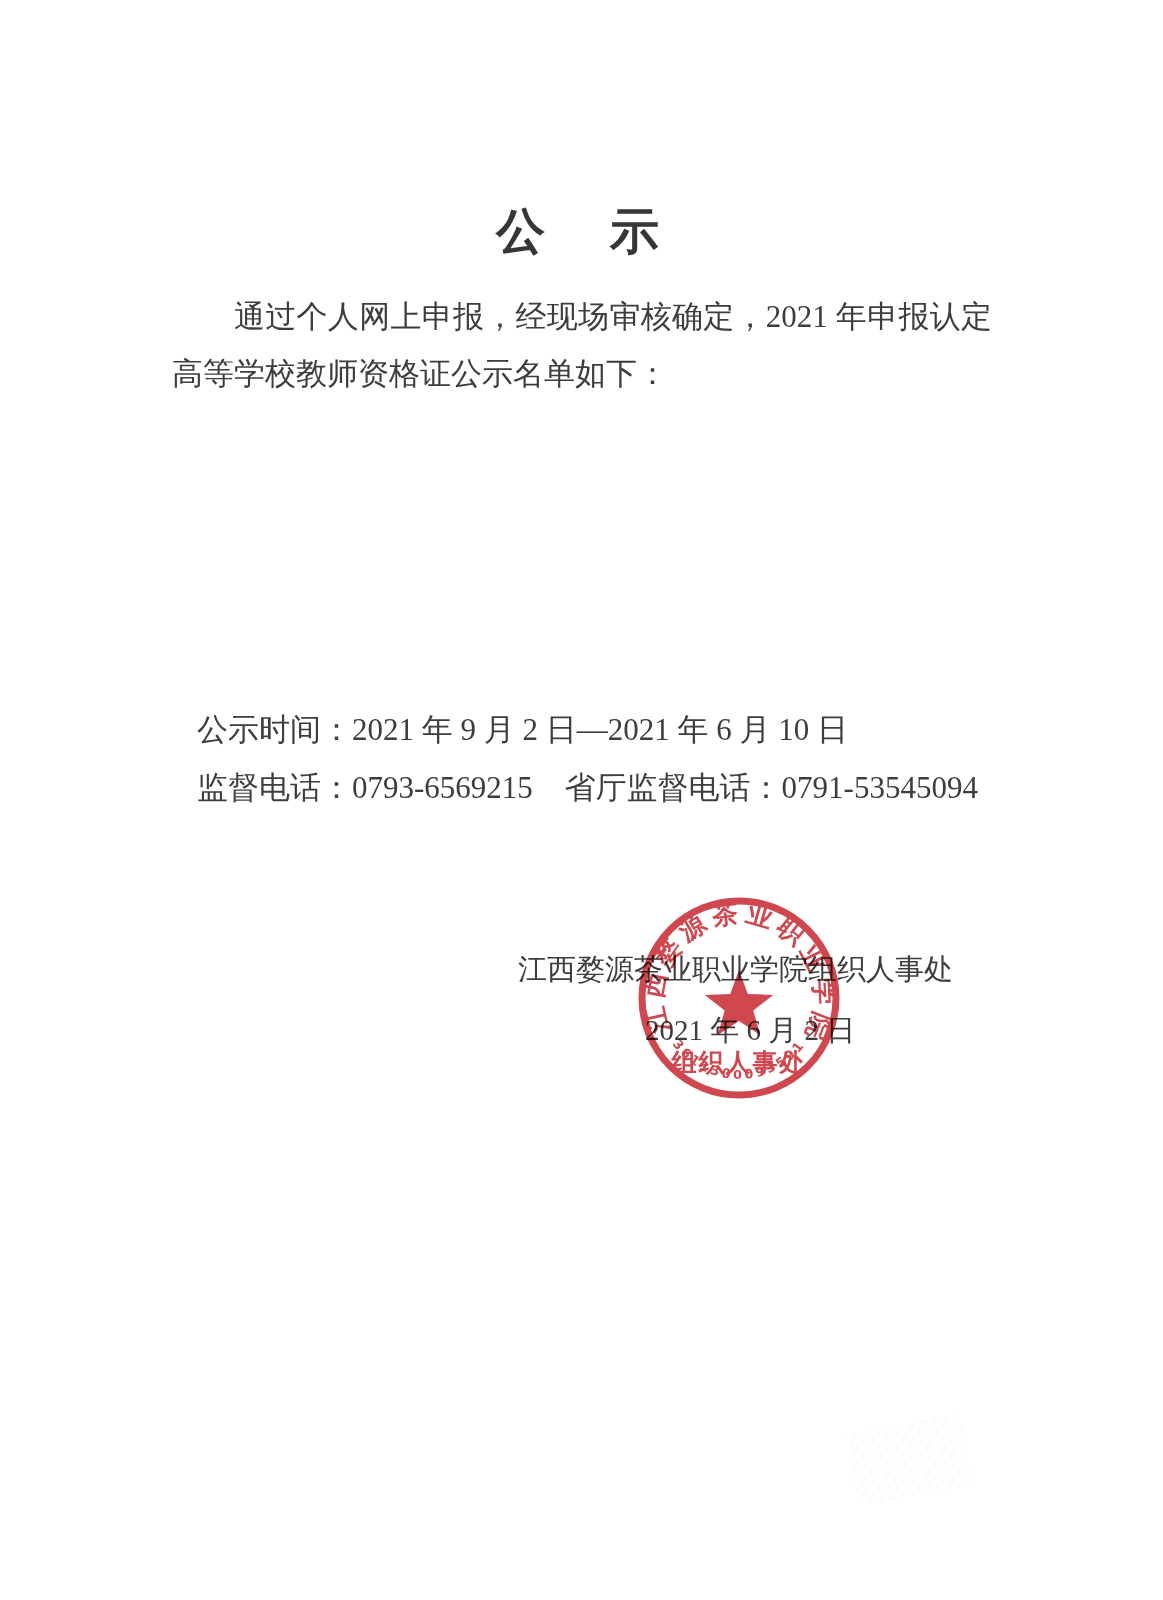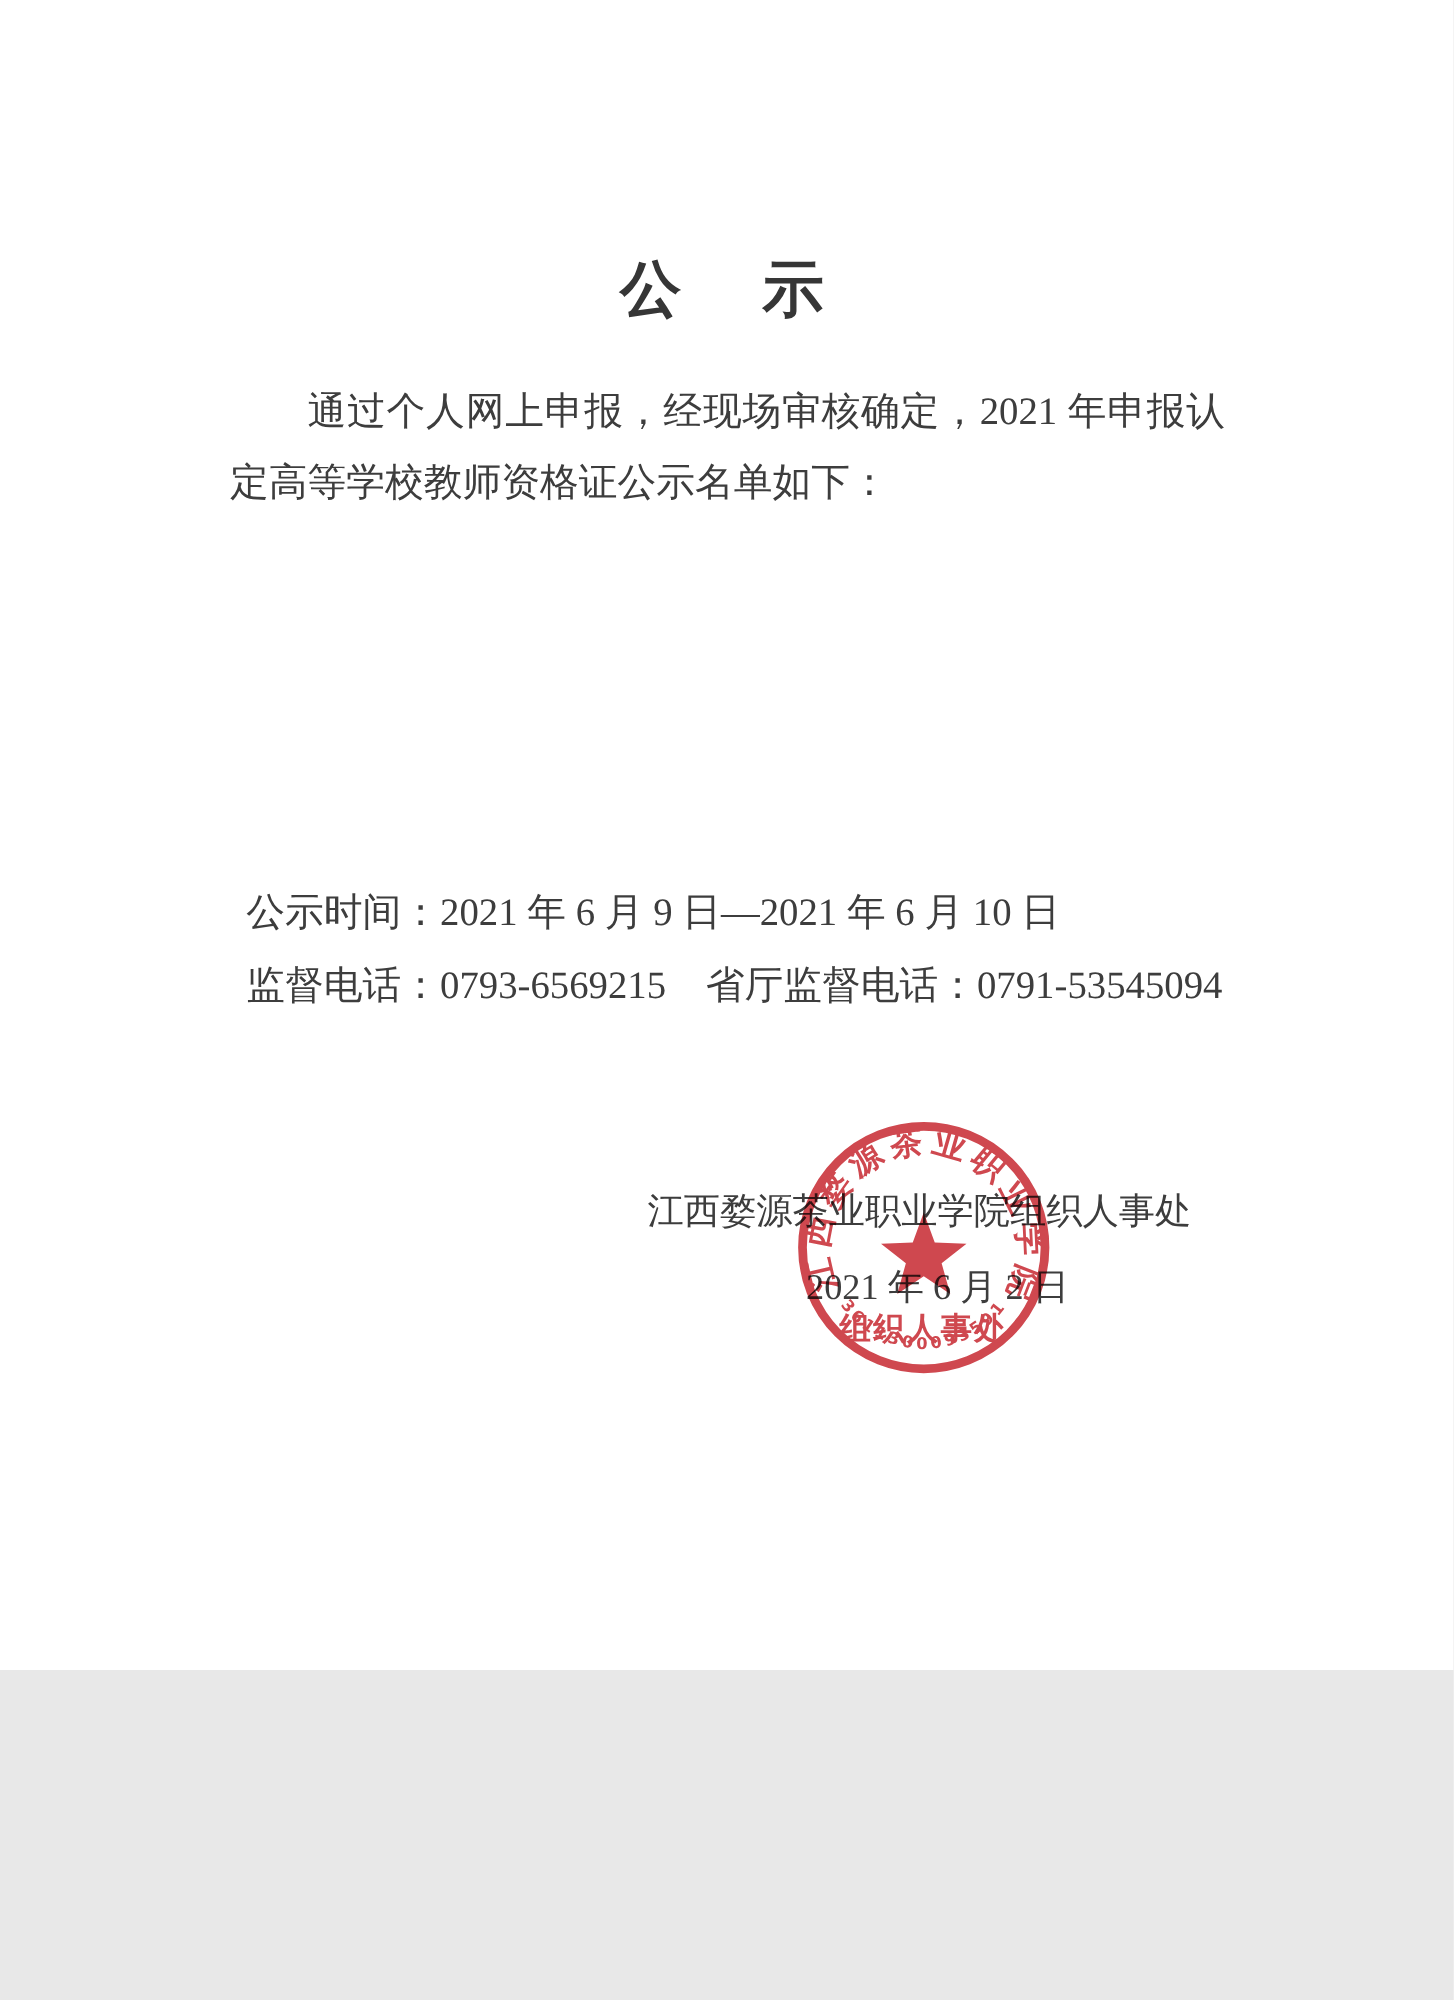--- a/index.html
+++ b/index.html
@@ -1,19 +1,19 @@
 <!DOCTYPE html>
 <html><head>
 <meta charset="utf-8">
 <style>
   html, body { margin: 0; padding: 0; background: #e8e8e8; }
   .page {
     position: relative;
     width: 1163px;
-    height: 1336px;
+    height: 1600px;
     margin: 0 auto;
     background: #ffffff;
     font-family: "Liberation Serif", "DejaVu Serif", serif;
     color: #3a3a3a;
     overflow: hidden;
   }
   .title {
     position: absolute;
     top: 202px;
     left: 0;
@@ -29,21 +29,21 @@
   .body-text {
     position: absolute;
     left: 168px;
     top: 284px;
     width: 828px;
     font-size: 31px;
     line-height: 57px;
     text-align: justify;
     color: #3d3d3d;
   }
-  .para { margin: 16px; text-indent: 2em; }
+  .para { margin: 4px; text-indent: 2em; }
   .para.names { text-indent: 2.7em; }
   .line {
     position: absolute;
     font-size: 31px;
     line-height: 57px;
     white-space: nowrap;
     color: #3d3d3d;
   }
   .period { left: 197px; top: 701px; }
   .phones { left: 197px; top: 759px; }
@@ -120,21 +120,21 @@
 <body>
 
 <div class="page">
 
   <h1 class="title">公　示</h1>
 
   <div class="body-text">
     <p class="para">通过个人网上申报，经现场审核确定，2021 年申报认定高等学校教师资格证公示名单如下：</p>
   </div>
 
-  <div class="line period">公示时间：2021 年 6 月 9 日—2021 年 6 月 10 日</div>
+  <div class="line period">公示时间：2021 年 9 月 2 日—2021 年 6 月 10 日</div>
 
   <div class="line phones">
     <span>监督电话：0793-6569215</span>
     <span class="phone-gap">省厅监督电话：0791-53545094</span>
   </div>
 
   <div class="signature">江西婺源茶业职业学院组织人事处</div>
 
   <div class="date">2021 年 6 月 2 日</div>
 

